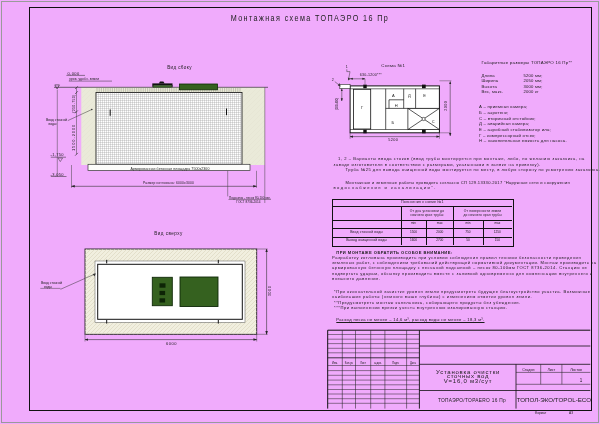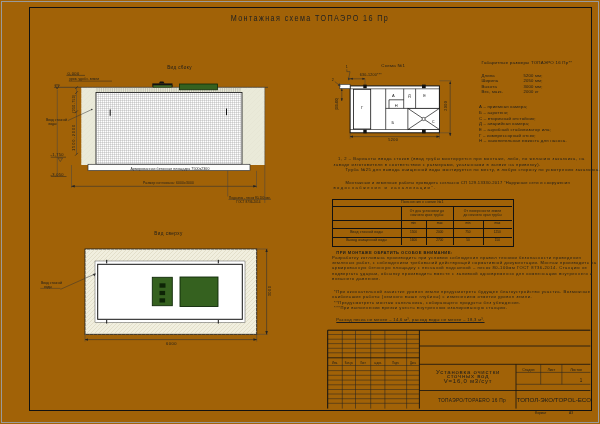--- a/index.html
+++ b/index.html
@@ -1,16 +1,16 @@
 <!DOCTYPE html>
 <html><head>
 <meta charset="utf-8">
 <style>
 html,body{margin:0;padding:0;background:#fff;}
-.page{position:relative;width:600px;height:424px;background:#a16207;overflow:hidden;font-family:"Liberation Sans",sans-serif;}
+.page{position:relative;width:600px;height:424px;background:#f0abfc;overflow:hidden;font-family:"Liberation Sans",sans-serif;}
 .t{position:absolute;white-space:nowrap;color:#1c1c1c;font-family:"Liberation Sans",sans-serif;line-height:1;}
 .c{text-align:center;}
 svg text{font-family:"Liberation Sans",sans-serif;fill:#1c1c1c;}
 </style>
 </head>
 <body>
 <div class="page">
 
 <div style="position:absolute;left:1px;top:1px;width:596px;height:420px;border:0.7px solid #9a9a9a;"></div>
 

